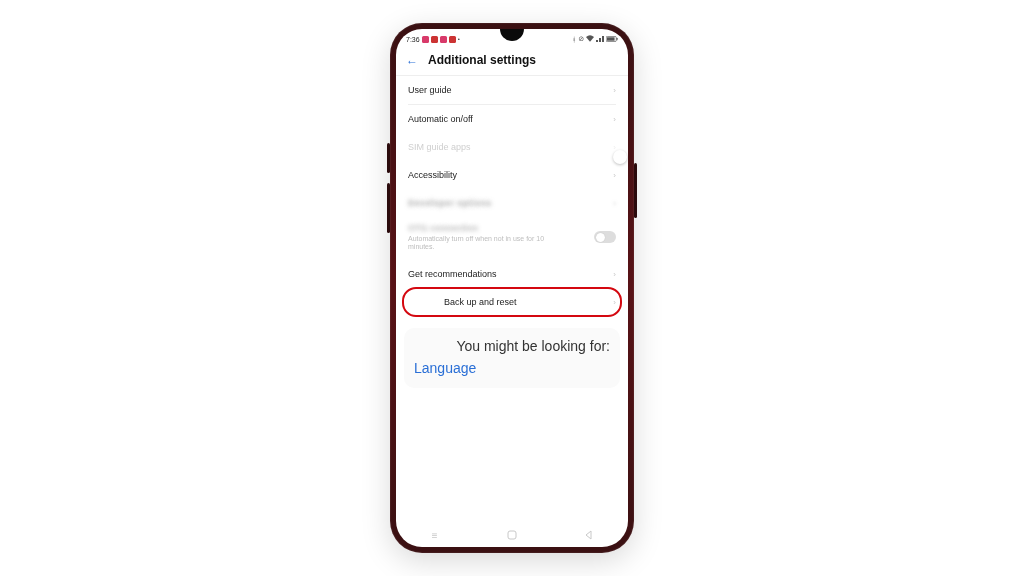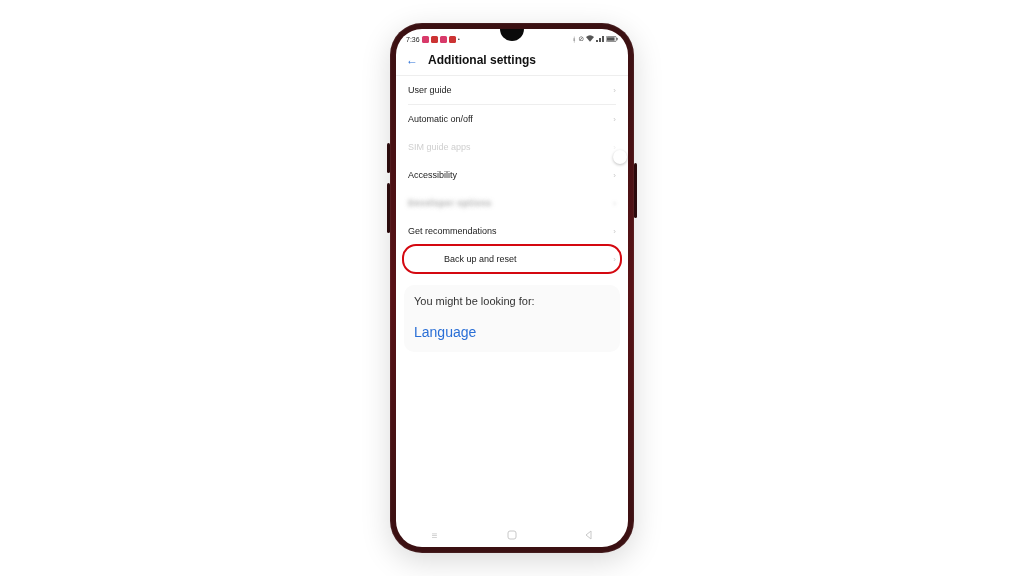--- a/index.html
+++ b/index.html
@@ -136,21 +136,21 @@
     border: 2.5px solid #d40810;
     border-radius: 14px;
     pointer-events: none;
   }
   .suggest {
     margin: 12px 8px 0 8px;
     background: #fafafa;
     border-radius: 10px;
     padding: 10px 10px 12px 10px;
   }
-  .suggest-title { font-size: 11px; color: #333; margin-bottom: 17px; }
+  .suggest-title { font-size: 14px; color: #333; margin-bottom: 6px; text-align: right; }
   .suggest-link { font-size: 14px; color: #2a6fd6; }
   .navbar {
     height: 24px;
     display: flex;
     justify-content: space-around;
     align-items: center;
     color: #c8c8c8;
     font-size: 10px;
   }
   .nav-glyph { width: 10px; height: 10px; display:flex; align-items:center; justify-content:center; }
@@ -237,20 +237,29 @@
         <span>Accessibility</span>
         <span class="chev">›</span>
       </div>
 
       <div class="blur-row">
         <span class="blur-text">Developer options</span>
         <span class="chev" style="color:transparent; text-shadow:0 0 3px rgba(150,150,150,0.5)">›</span>
       </div>
 
 
+      <div class="otg">
+        <div class="otg-wrap">
+          <div>
+            <div class="otg-title">OTG connection</div>
+            <div class="otg-sub">Automatically turn off when not in use for 10 minutes.</div>
+          </div>
+          <div class="toggle"></div>
+        </div>
+      </div>
 
       <div class="row">
         <span>Get recommendations</span>
         <span class="chev">›</span>
       </div>
 
       <div style="position:relative;padding-left:36px;">
         <div class="row">
           <span>Back up and reset</span>
           <span class="chev">›</span>

